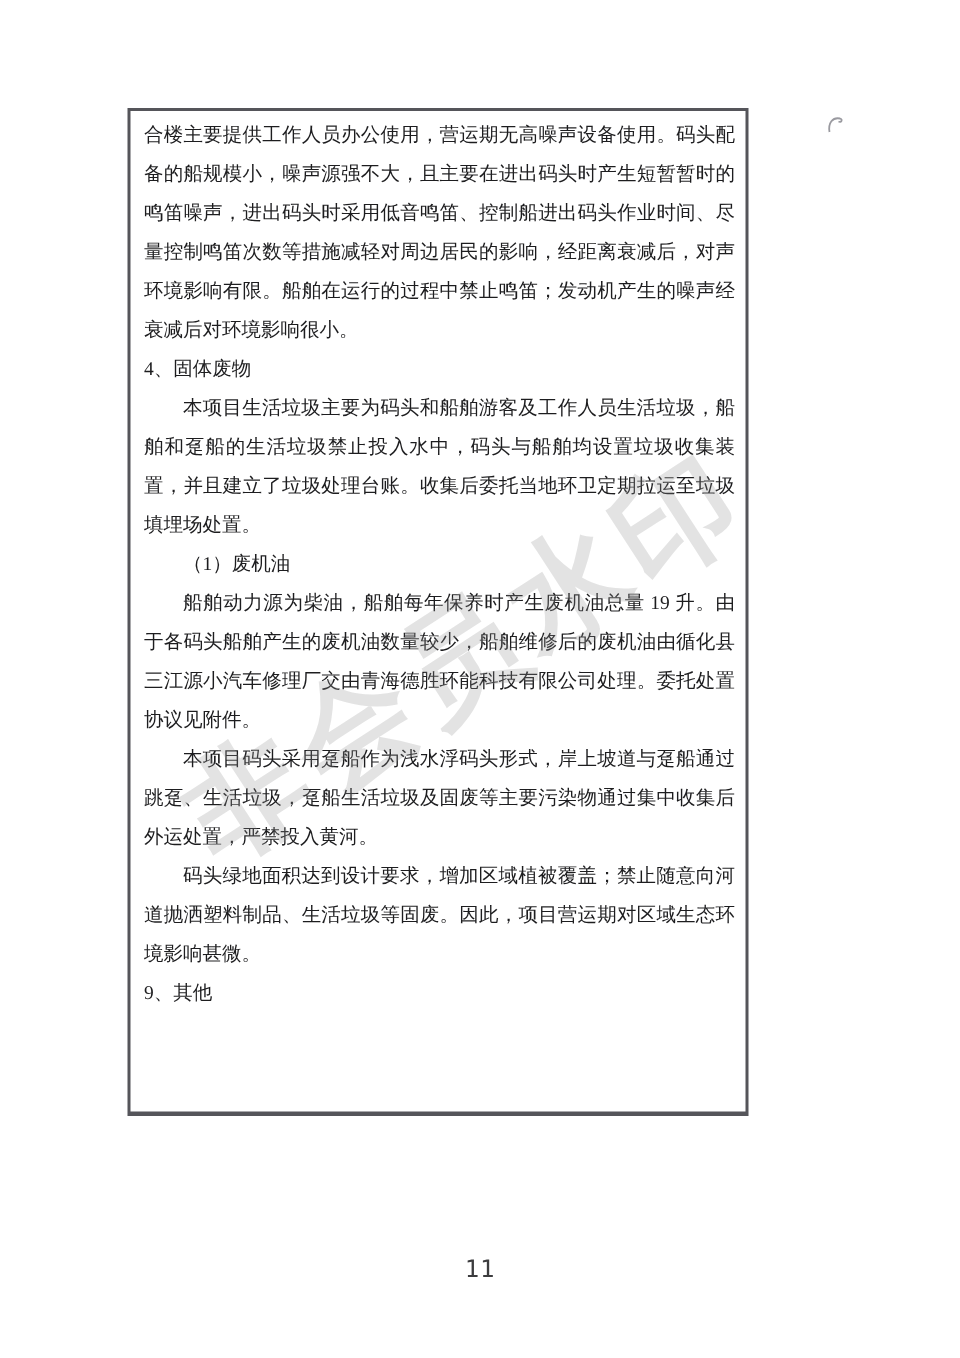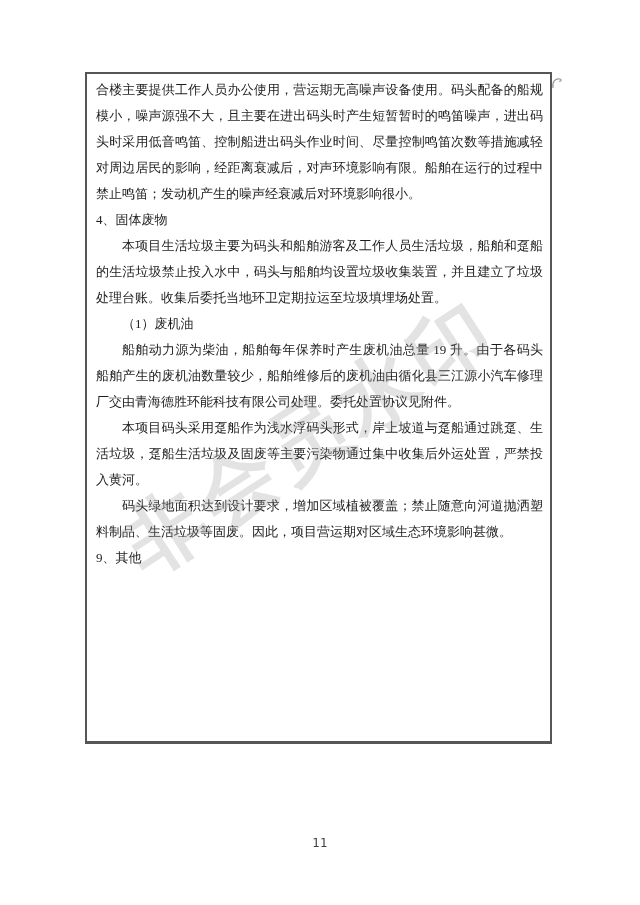--- a/index.html
+++ b/index.html
@@ -11,21 +11,21 @@
     width: 640px;
     height: 905px;
     position: relative;
     font-family: "Liberation Serif", serif;
     overflow: hidden;
   }
   .doc-box {
     position: absolute;
     left: 85px;
     top: 72px;
-    width: 467px;
+    width: 414px;
     height: 672px;
     box-sizing: border-box;
     border: 2px solid #55555a;
     border-bottom-width: 3px;
     padding: 3px 7px 0 9px;
     background: transparent;
     z-index: 2;
   }
   .content p {
     margin: 0;
@@ -61,21 +61,21 @@
     left: 551px;
     top: 76px;
     z-index: 2;
   }
   .page-number {
     position: absolute;
     left: 0;
     top: 836px;
     width: 640px;
     text-align: center;
-    font-size: 12px;
+    font-size: 16px;
     color: #3c3c3e;
     font-family: "DejaVu Sans Mono", monospace;
     letter-spacing: 0.5px;
   }
 </style>
 </head>
 <body>
 
 <div class="page">
 

